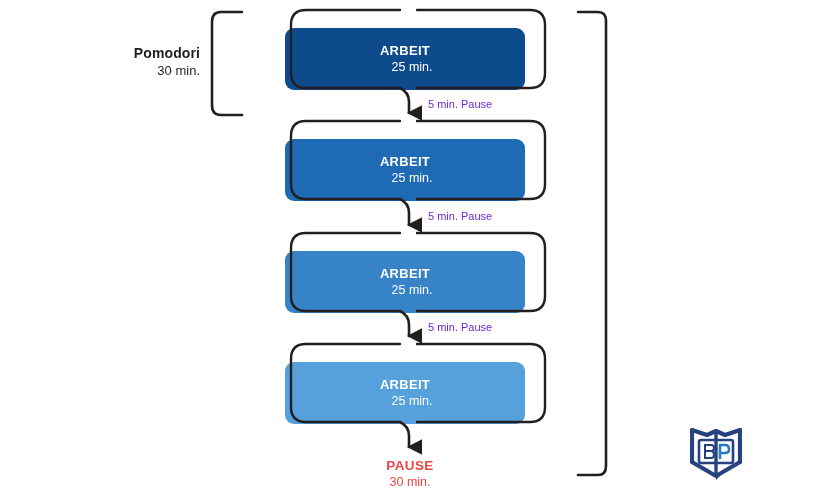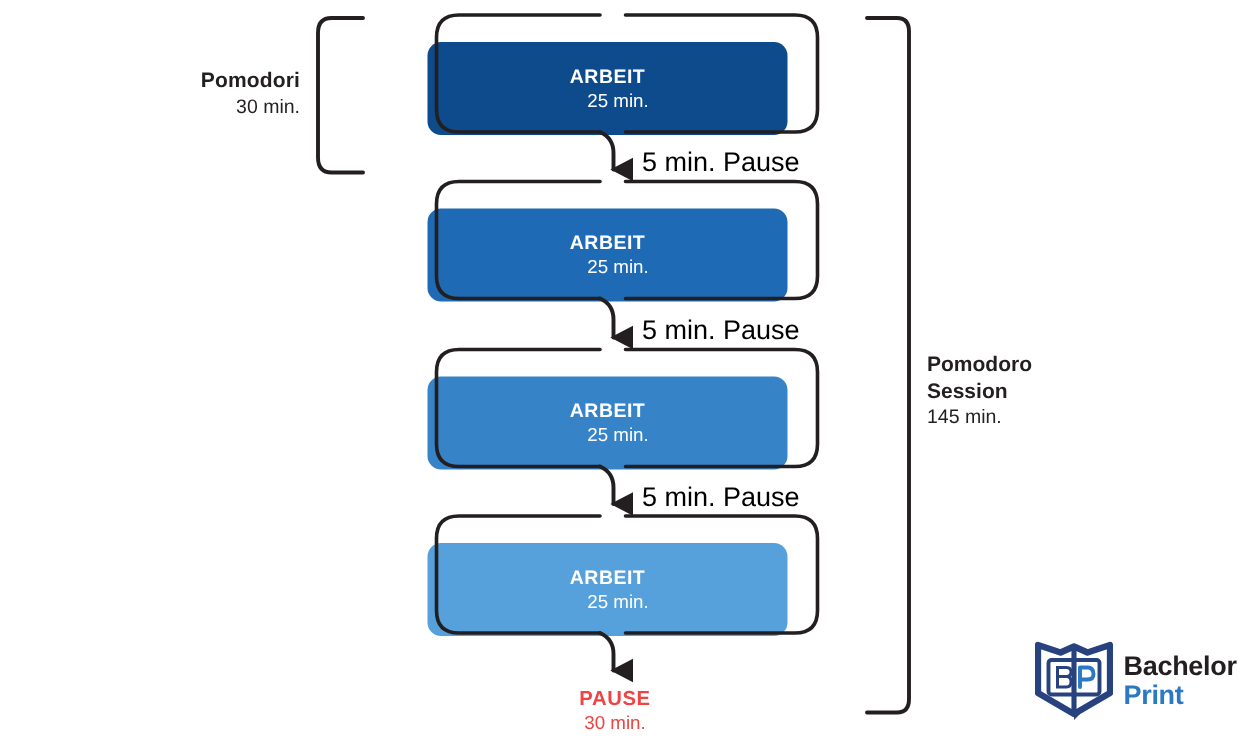--- a/index.html
+++ b/index.html
@@ -94,22 +94,22 @@
   .block .b-sub {
     font-size: 12.5px;
     font-weight: normal;
     margin-top: 1px;
     margin-left: 14px;
   }
 
   
   .pause-caption {
     position: absolute;
-    font-size: 18px;
-    color: #000000;
+    font-size: 11px;
+    color: #6d28d9;
     white-space: nowrap;
   }
   .final-pause {
     position: absolute;
     left: 330px;
     top: 458px;
     width: 160px;
     text-align: center;
     color: #ef4444;
     line-height: 1.25;
@@ -155,25 +155,20 @@
 </head>
 <body>
 
 <div id="stage">
 
   <div class="pomodori-label">
     <span class="lbl-title">Pomodori</span>
     <span class="lbl-sub">30 min.</span>
   </div>
 
-  <div class="session-label">
-    <span class="lbl-title">Pomodoro</span>
-    <span class="lbl-title">Session</span>
-    <span class="lbl-sub">145 min.</span>
-  </div>
 
   <div class="block" id="block-0" style="left: 285px; top: 28px; background: rgb(13, 75, 140);">
     <span class="b-title">ARBEIT</span>
     <span class="b-sub">25 min.</span>
   </div>
 
   <div class="block" id="block-1" style="left: 285px; top: 139px; background: rgb(31, 106, 180);">
     <span class="b-title">ARBEIT</span>
     <span class="b-sub">25 min.</span>
   </div>
@@ -238,19 +233,15 @@
 
       <path d="M26,46 L26,54 L30,50 Z" fill="#27427e"></path>
 
       <rect x="9" y="14" width="34" height="23" rx="2" fill="none" stroke="#27427e" stroke-width="2.6"></rect>
 
       <path d="M15,19 L21,19 Q24,19 24,22 Q24,25 21,25 L15,25 L15,19 Z
                M15,25 L21,25 Q24,25 24,28.5 Q24,32 21,32 L15,32 L15,25 Z" fill="none" stroke="#27427e" stroke-width="2"></path>
 
       <path d="M30,32 L30,19 L35,19 Q39,19 39,23.5 Q39,27 35,27 L30,27" fill="none" stroke="#2b78c4" stroke-width="2.6" stroke-linecap="round" stroke-linejoin="round"></path>
     </svg>
-    <span class="logo-text">
-      <span class="logo-top">Bachelor</span>
-      <span class="logo-bottom">Print</span>
-    </span>
   </div>
 
 </div>
 
 </body></html>

